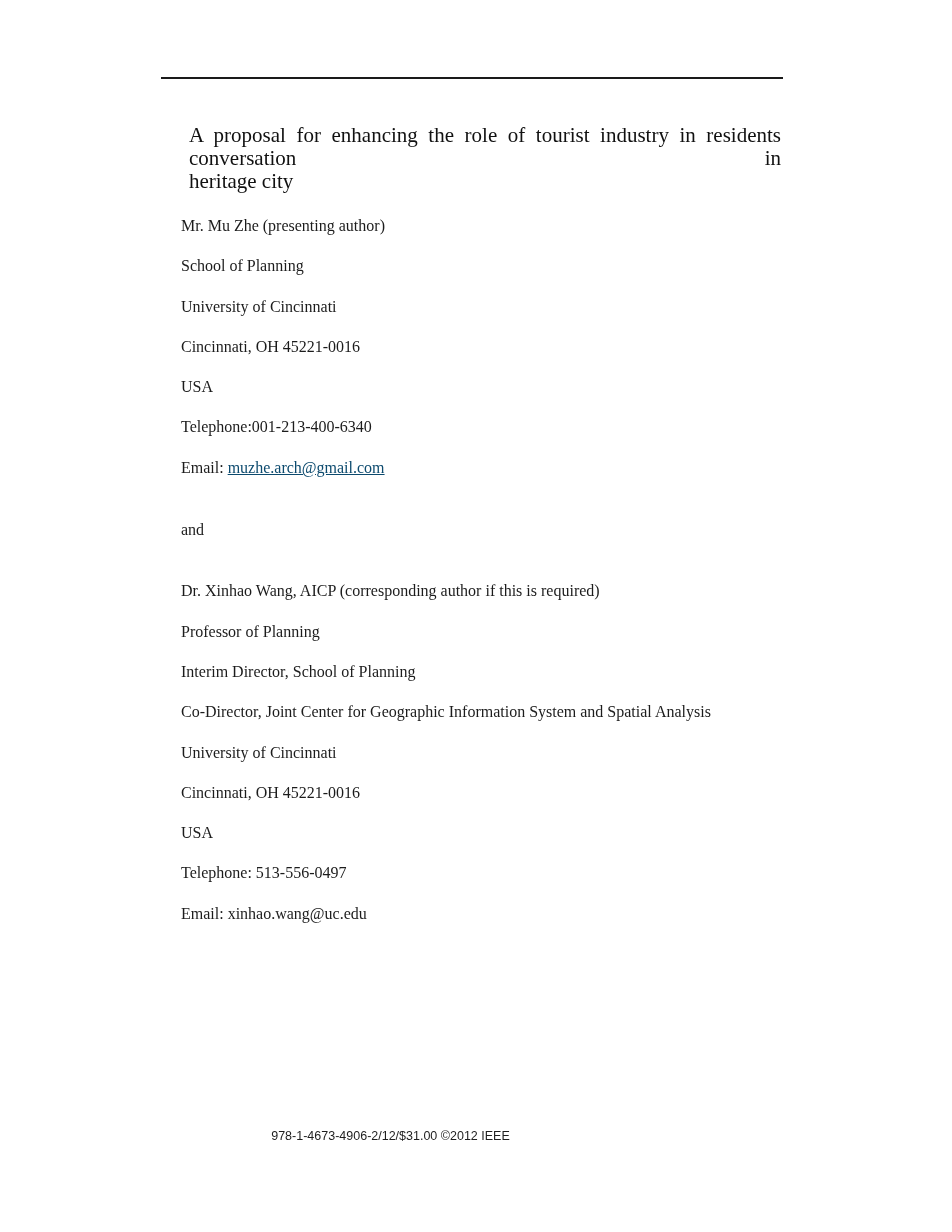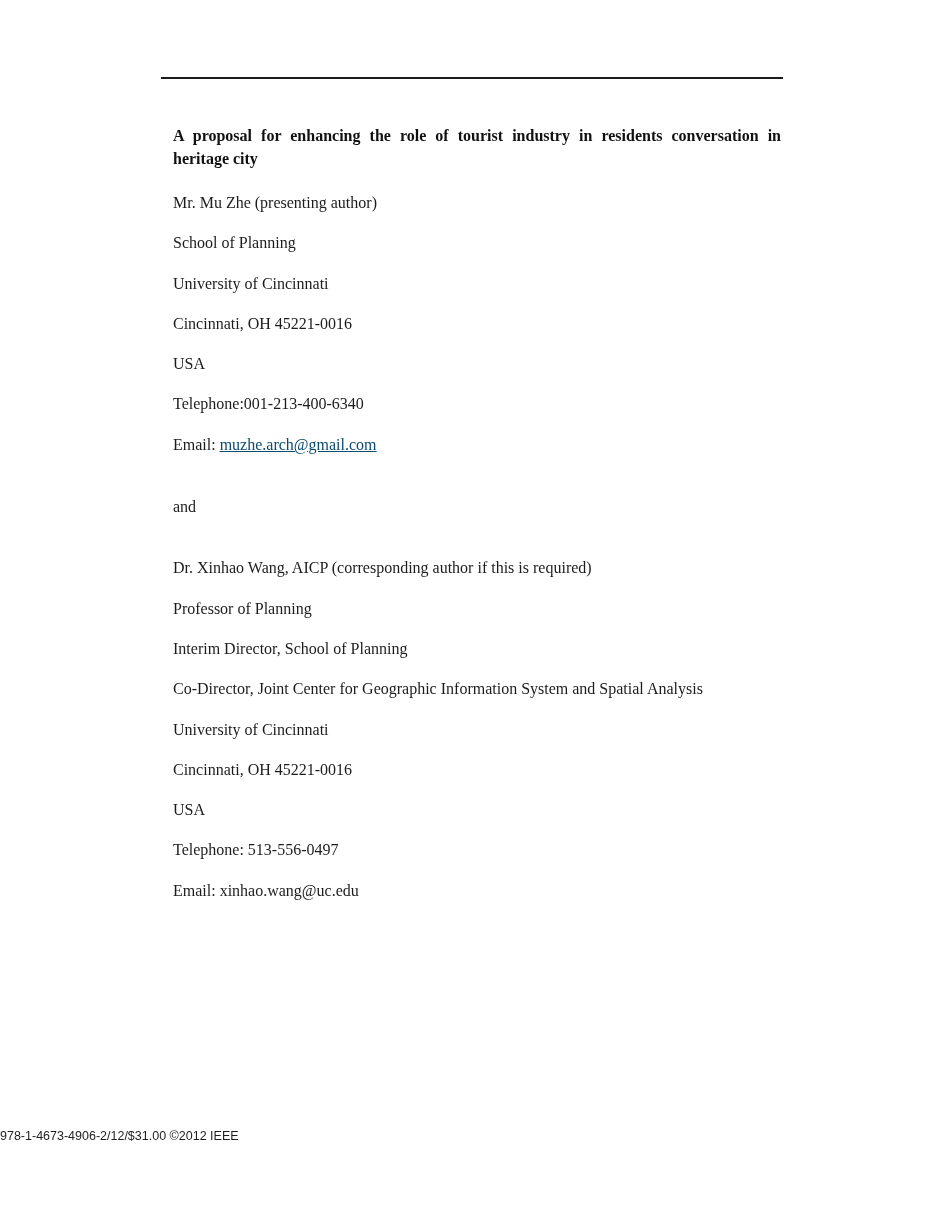--- a/index.html
+++ b/index.html
@@ -24,54 +24,54 @@
     background: #1a1a1a;
   }
   .content {
     position: absolute;
     left: 173px;
     top: 124px;
     width: 608px;
     color: #1c1c1c;
   }
   .paper-title {
-    font-weight: bold;
-    font-size: 16px;
+    font-weight: normal;
+    font-size: 21px;
     line-height: 23px;
-    margin: 0 0 22px 0;
+    margin: 0 0 22px 16px;
     color: #111111;
   }
   .paper-title .title-line-1 {
     display: block;
     text-align: justify;
     text-align-last: justify;
   }
   .paper-title .title-line-2 {
     display: block;
   }
   p.line {
-    margin: 0 0 19px 0;
+    margin: 0 0 19px 8px;
     font-size: 16px;
     line-height: 21.3px;
     white-space: nowrap;
   }
   p.gap-before {
     margin-top: 40.5px;
   }
   a.email-link {
     color: #0c4a6e;
     text-decoration: underline;
     cursor: pointer;
   }
   .footer {
     position: absolute;
     top: 1129px;
     left: 0;
     width: 781px;
-    text-align: left;
+    text-align: center;
     font-family: "Liberation Sans", sans-serif;
     font-size: 12.5px;
     line-height: 14px;
     color: #1e1e1e;
   }
 </style>
 </head>
 <body>
 
 <div class="page">

